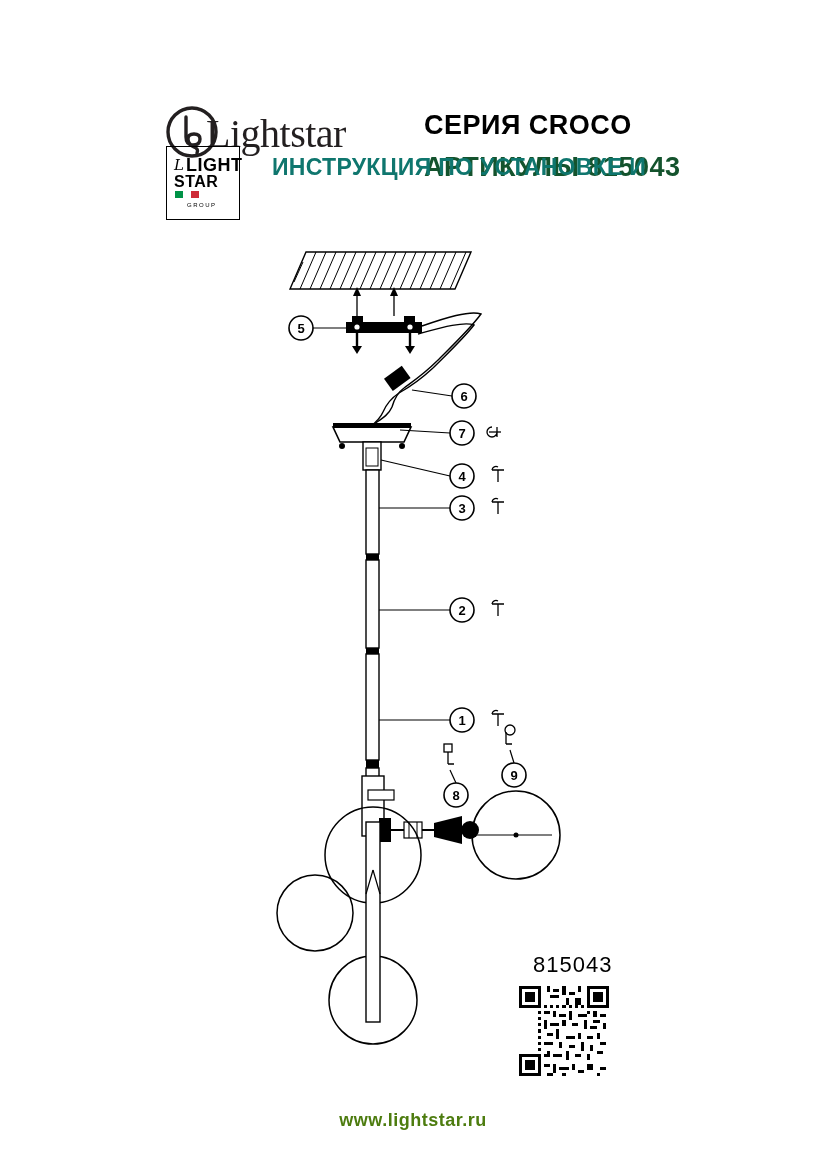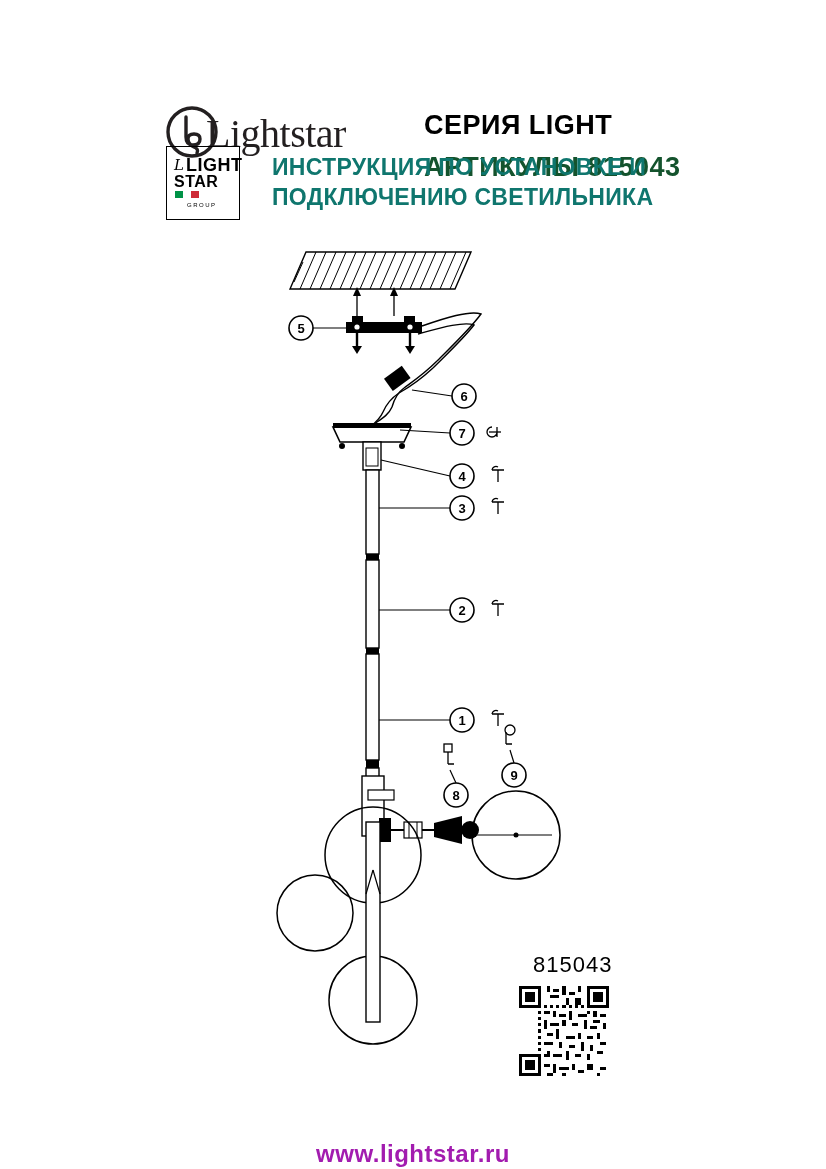--- a/index.html
+++ b/index.html
@@ -147,64 +147,63 @@
     left: 519px;
     top: 986px;
     width: 90px;
     height: 90px;
   }
 
   
   .footer {
     position: absolute;
     left: 0;
-    top: 1140px;
+    top: 1110px;
     width: 826px;
     text-align: center;
-    font-size: 24px;
+    font-size: 18px;
     font-weight: bold;
     letter-spacing: 0.5px;
-    color: #a21caf;
+    color: #4d7c0f;
   }
   .callout-text { font-size: 13px; font-weight: bold; font-family: "Liberation Sans", sans-serif; }
 </style>
 </head>
 <body>
 
 <div class="page">
 
   <div class="header">
 
     <div class="brand-logo">
       <svg width="52" height="52" viewBox="0 0 52 52">
         <circle cx="26" cy="26" r="24" fill="none" stroke="#231f20" stroke-width="3.4"></circle>
         <path d="M20 11 L20 31 Q20 39 27 39 Q34 39 34 33 Q34 28 28 28 Q22 28 22 33 Q22 38 28 41 Q33 43 31 47" fill="none" stroke="#231f20" stroke-width="3.4" stroke-linecap="round"></path>
       </svg>
       <span class="brand-text">Lightstar</span>
     </div>
 
-    <div class="series-title">СЕРИЯ LIGHT</div>
+    <div class="series-title">СЕРИЯ CROCO</div>
     <div class="series-article">АРТИКУЛЫ 815043</div>
   </div>
 
   <div class="logo-box">
     <span class="lb-l">L</span>
     <span class="lb-light">LIGHT</span>
     <span class="lb-star">STAR</span>
     <svg class="lb-flag" viewBox="0 0 24 7">
       <rect x="0" y="0" width="8" height="7" fill="#009246"></rect>
       <rect x="8" y="0" width="8" height="7" fill="#ffffff"></rect>
       <rect x="16" y="0" width="8" height="7" fill="#ce2b37"></rect>
     </svg>
     <span class="lb-group">GROUP</span>
   </div>
 
   <div class="instruction">
     <div>ИНСТРУКЦИЯ ПО УСТАНОВКЕ И</div>
-    <div>ПОДКЛЮЧЕНИЮ СВЕТИЛЬНИКА</div>
   </div>
 
   <div class="diagram">
     <svg width="826" height="860" viewBox="0 0 826 860">
 
       <g>
         <path d="M290 59 L455 59 L471 22 L306 22 Z" fill="none" stroke="#000" stroke-width="1.4"></path>
         <g stroke="#000" stroke-width="1">
           <line x1="310" y1="59" x2="326" y2="22"></line>
           <line x1="320" y1="59" x2="336" y2="22"></line>

